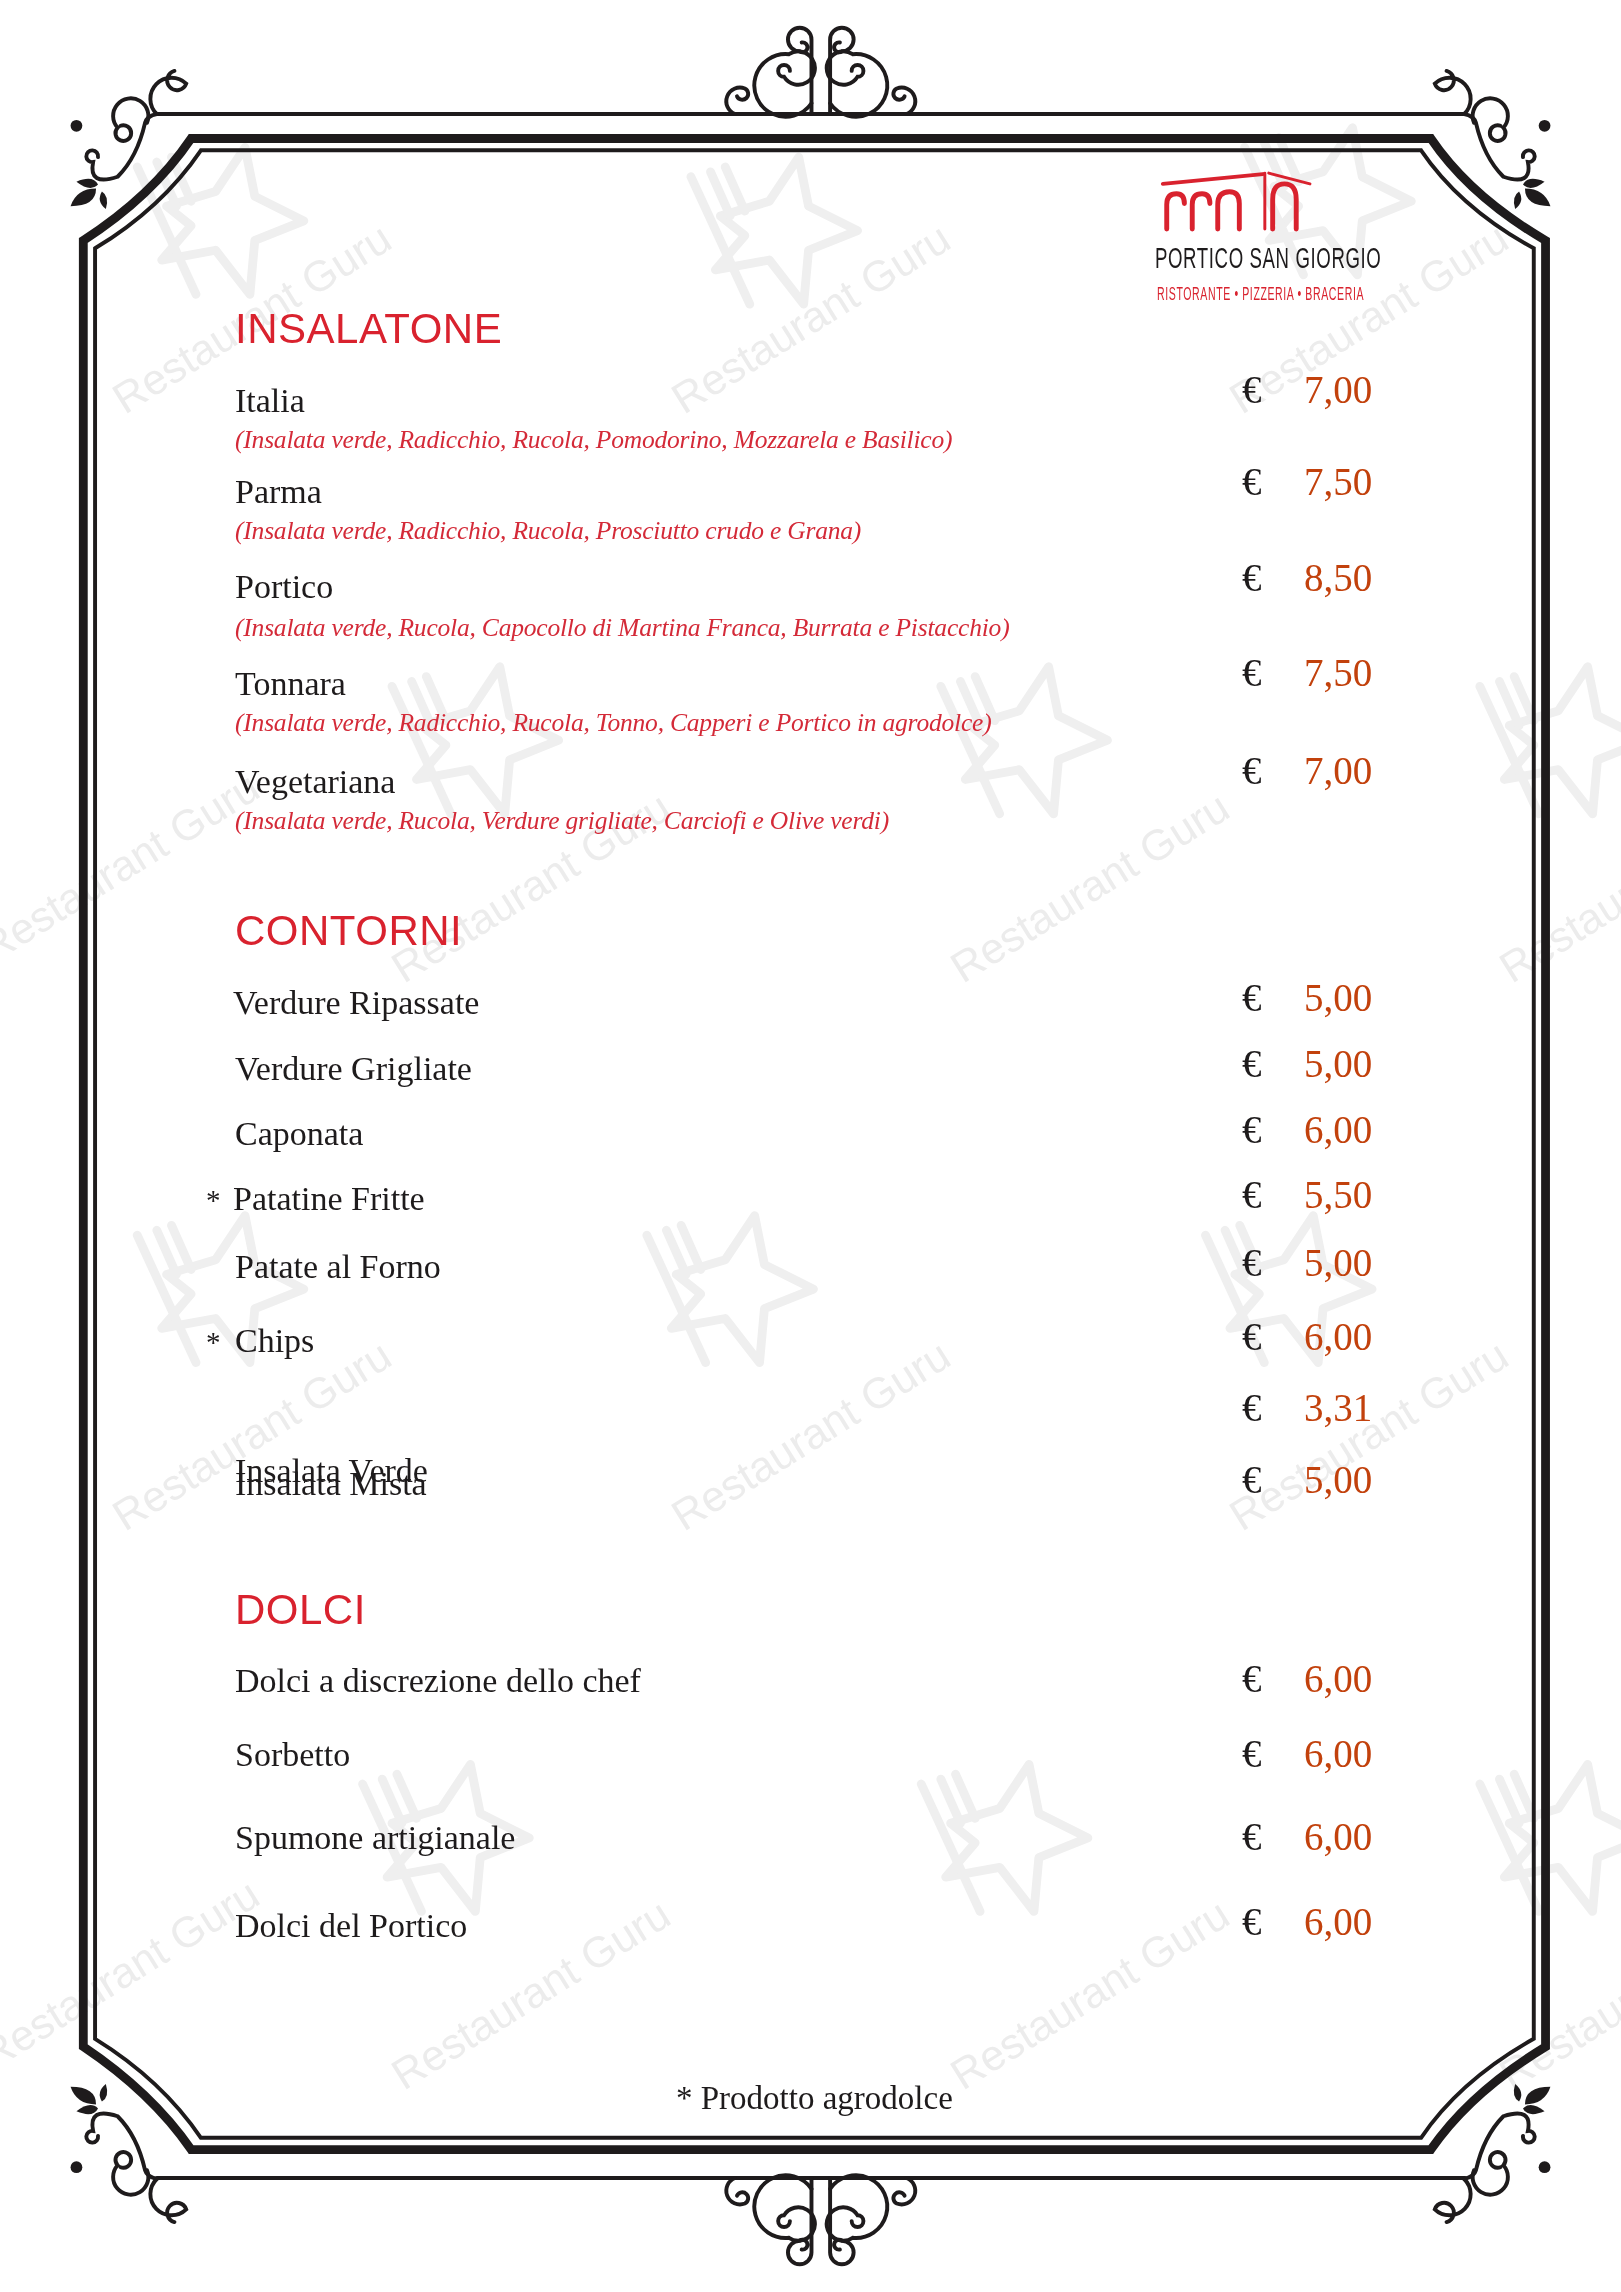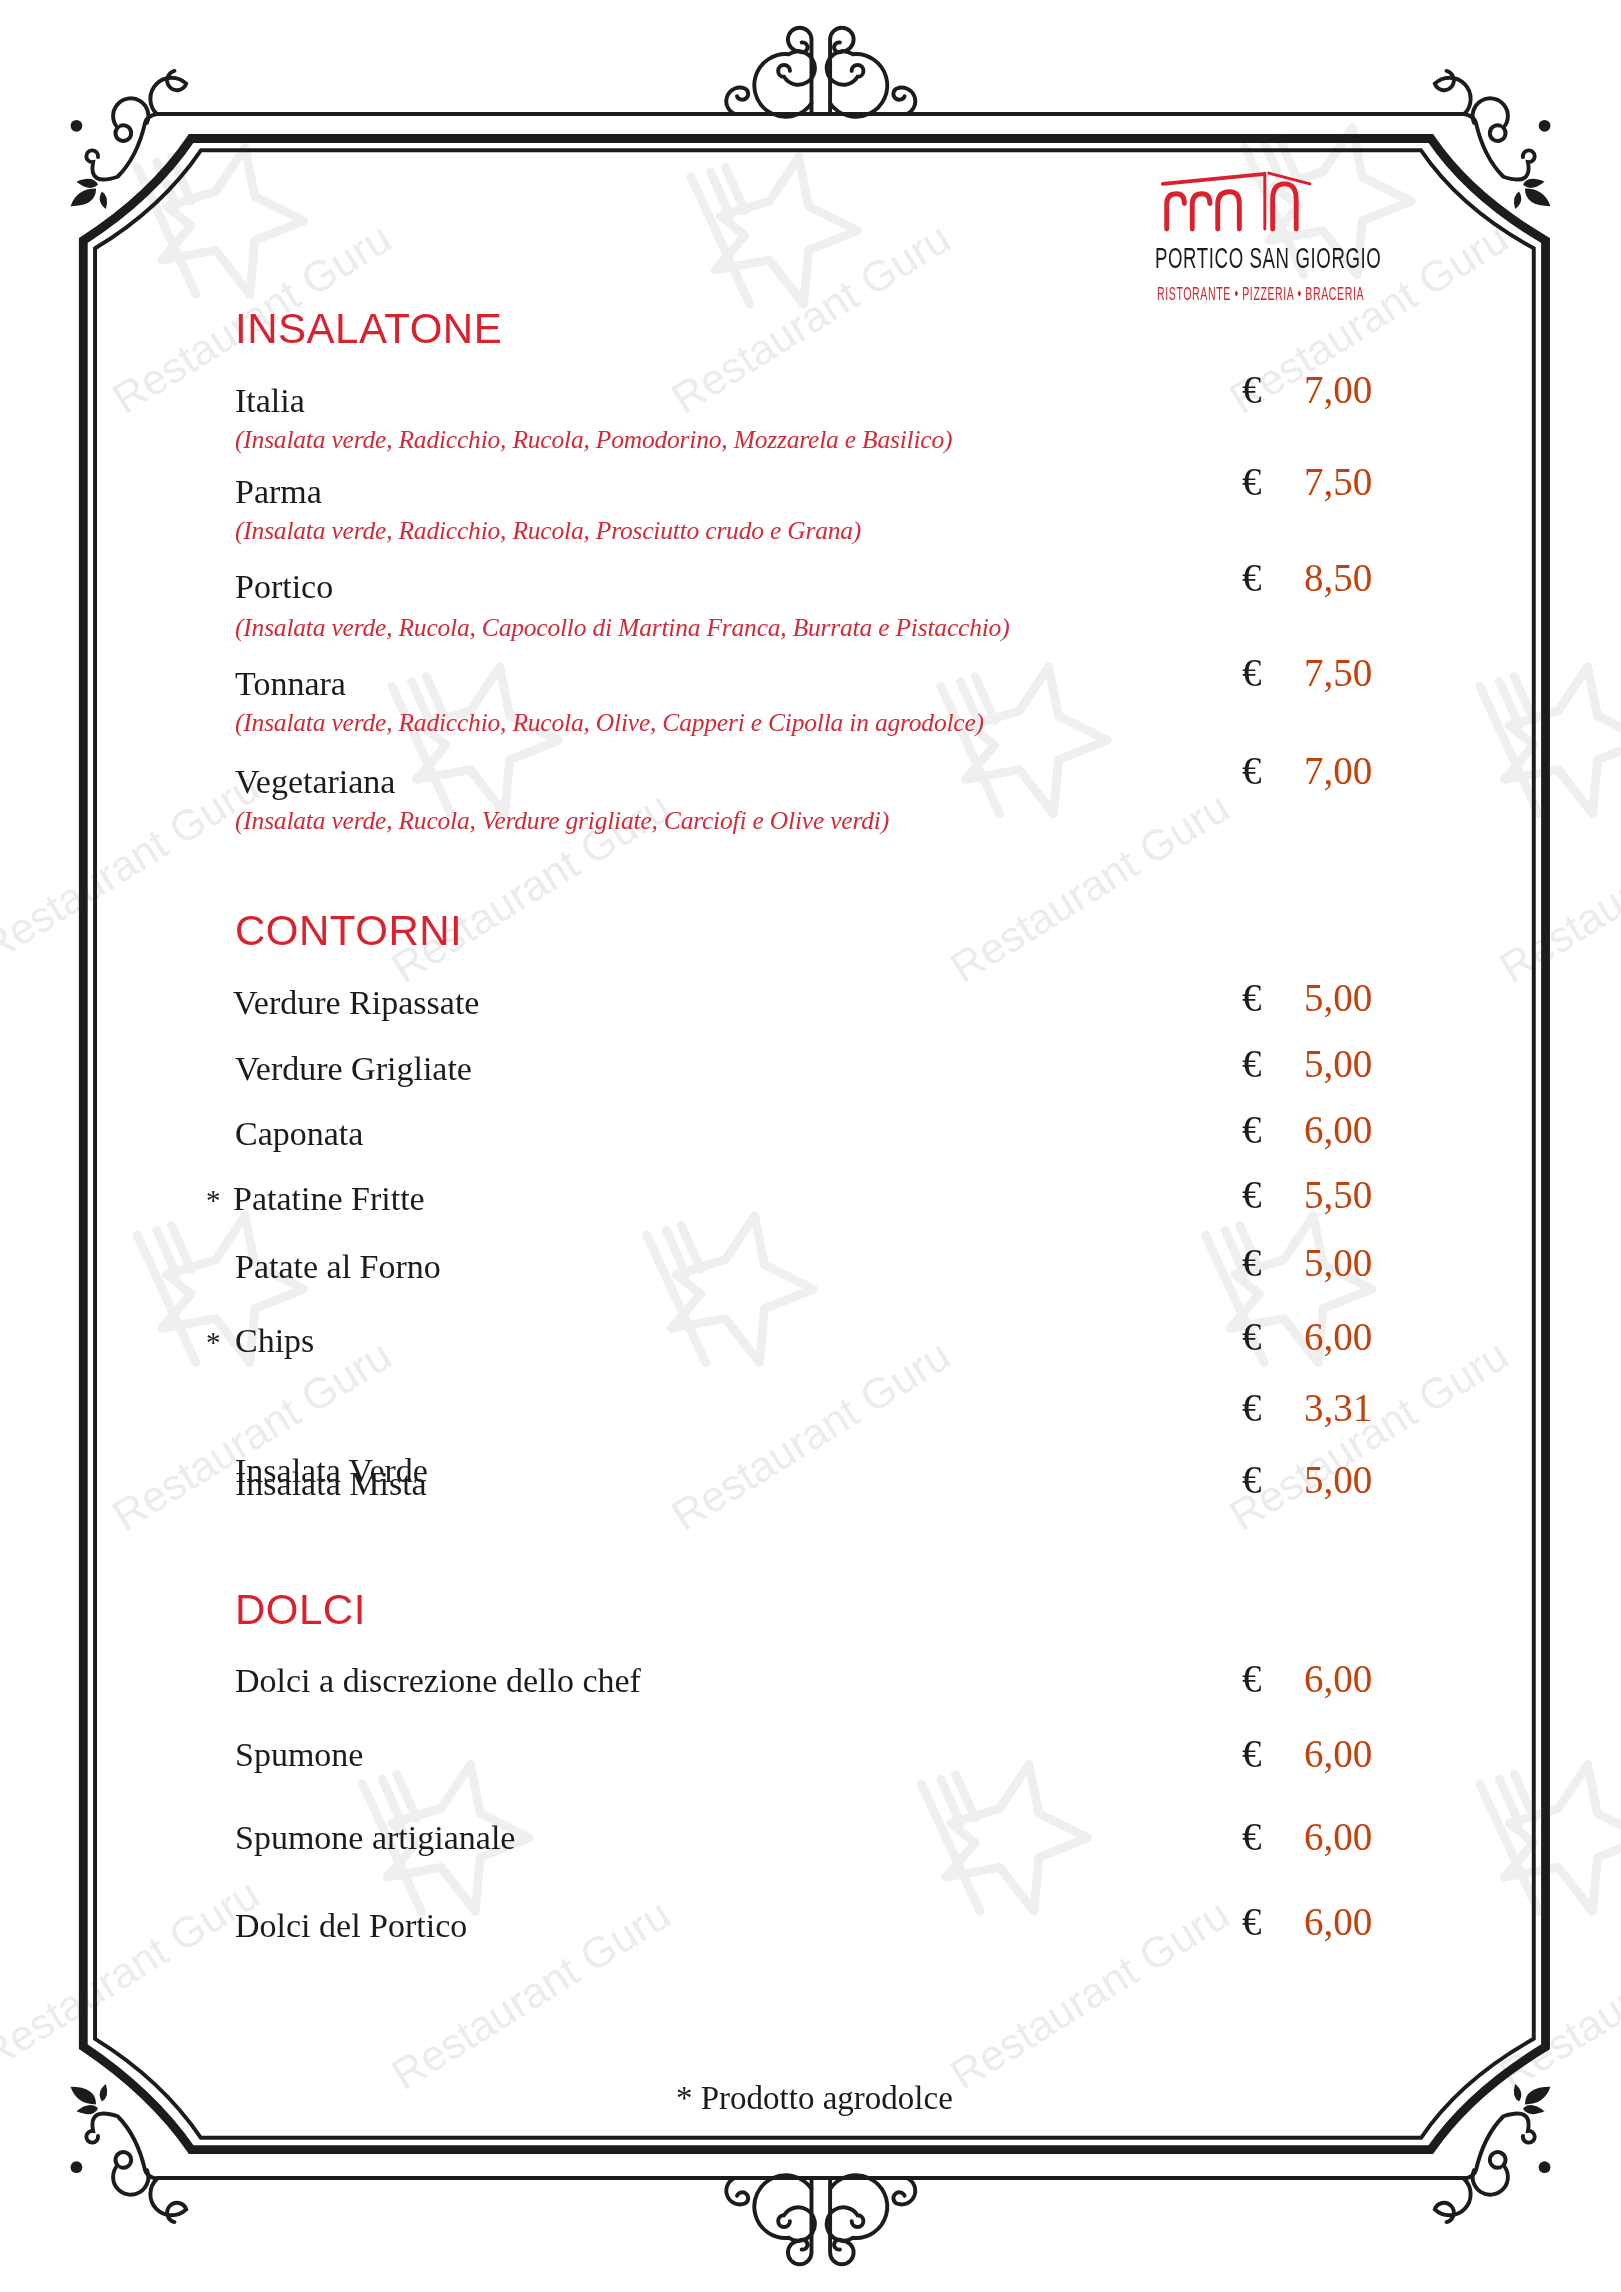--- a/index.html
+++ b/index.html
@@ -169,21 +169,21 @@
   <div class="amount" style="top:462px">7,50</div>
 </div>
 <div>
   <div class="item" style="top:570px">Portico</div>
   <div class="desc" style="top:615px">(Insalata verde, Rucola, Capocollo di Martina Franca, Burrata e Pistacchio)</div>
   <div class="euro" style="top:558px">€</div>
   <div class="amount" style="top:558px">8,50</div>
 </div>
 <div>
   <div class="item" style="top:667px">Tonnara</div>
-  <div class="desc" style="top:710px">(Insalata verde, Radicchio, Rucola, Olive, Capperi e Cipolla in agrodolce)</div>
+  <div class="desc" style="top:710px">(Insalata verde, Radicchio, Rucola, Tonno, Capperi e Portico in agrodolce)</div>
   <div class="euro" style="top:653px">€</div>
   <div class="amount" style="top:653px">7,50</div>
 </div>
 <div>
   <div class="item" style="top:765px">Vegetariana</div>
   <div class="desc" style="top:808px">(Insalata verde, Rucola, Verdure grigliate, Carciofi e Olive verdi)</div>
   <div class="euro" style="top:751px">€</div>
   <div class="amount" style="top:751px">7,00</div>
 </div>
 
@@ -233,21 +233,21 @@
 </div>
 
 <div class="section-title" style="top:1589px">DOLCI</div>
 
 <div>
   <div class="item" style="top:1664px">Dolci a discrezione dello chef</div>
   <div class="euro" style="top:1659px">€</div>
   <div class="amount" style="top:1659px">6,00</div>
 </div>
 <div>
-  <div class="item" style="top:1738px">Spumone</div>
+  <div class="item" style="top:1738px">Sorbetto</div>
   <div class="euro" style="top:1734px">€</div>
   <div class="amount" style="top:1734px">6,00</div>
 </div>
 <div>
   <div class="item" style="top:1821px">Spumone artigianale</div>
   <div class="euro" style="top:1817px">€</div>
   <div class="amount" style="top:1817px">6,00</div>
 </div>
 <div>
   <div class="item" style="top:1909px">Dolci del Portico</div>

